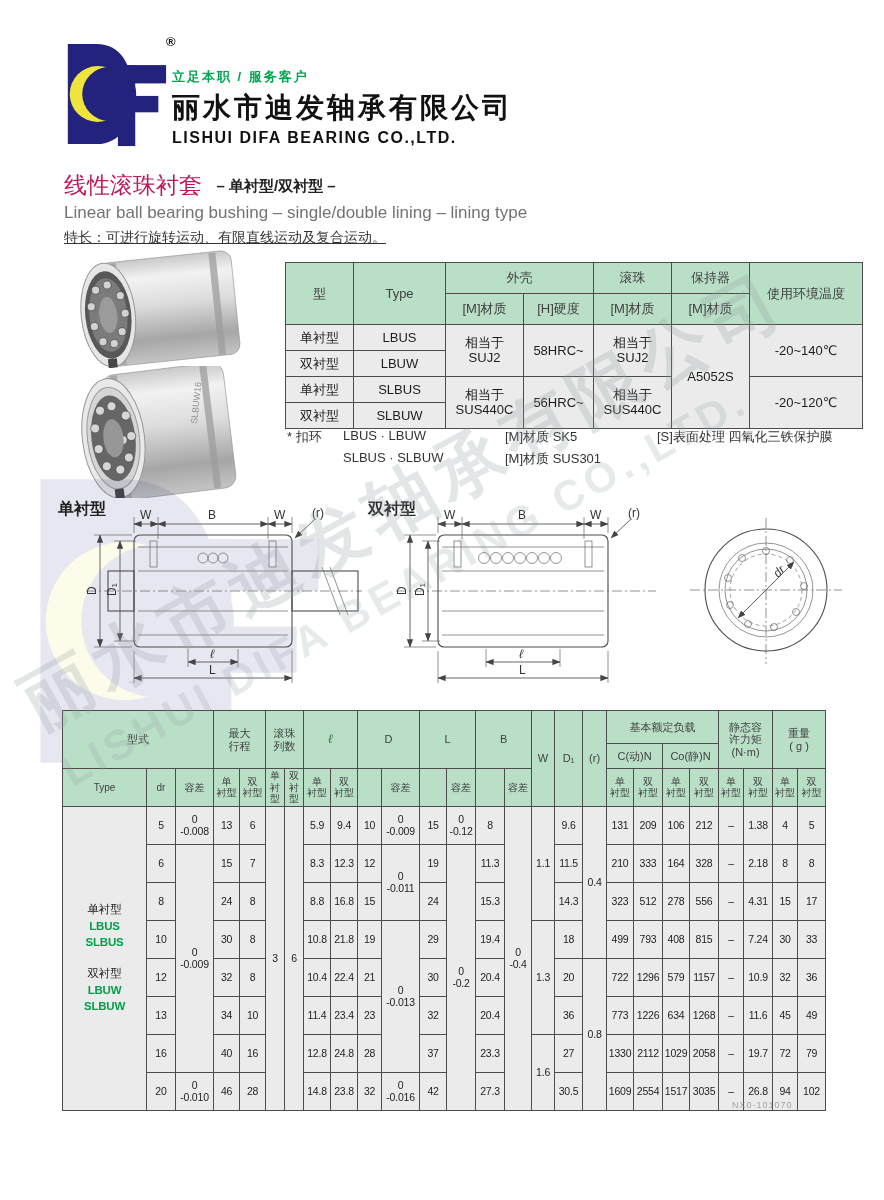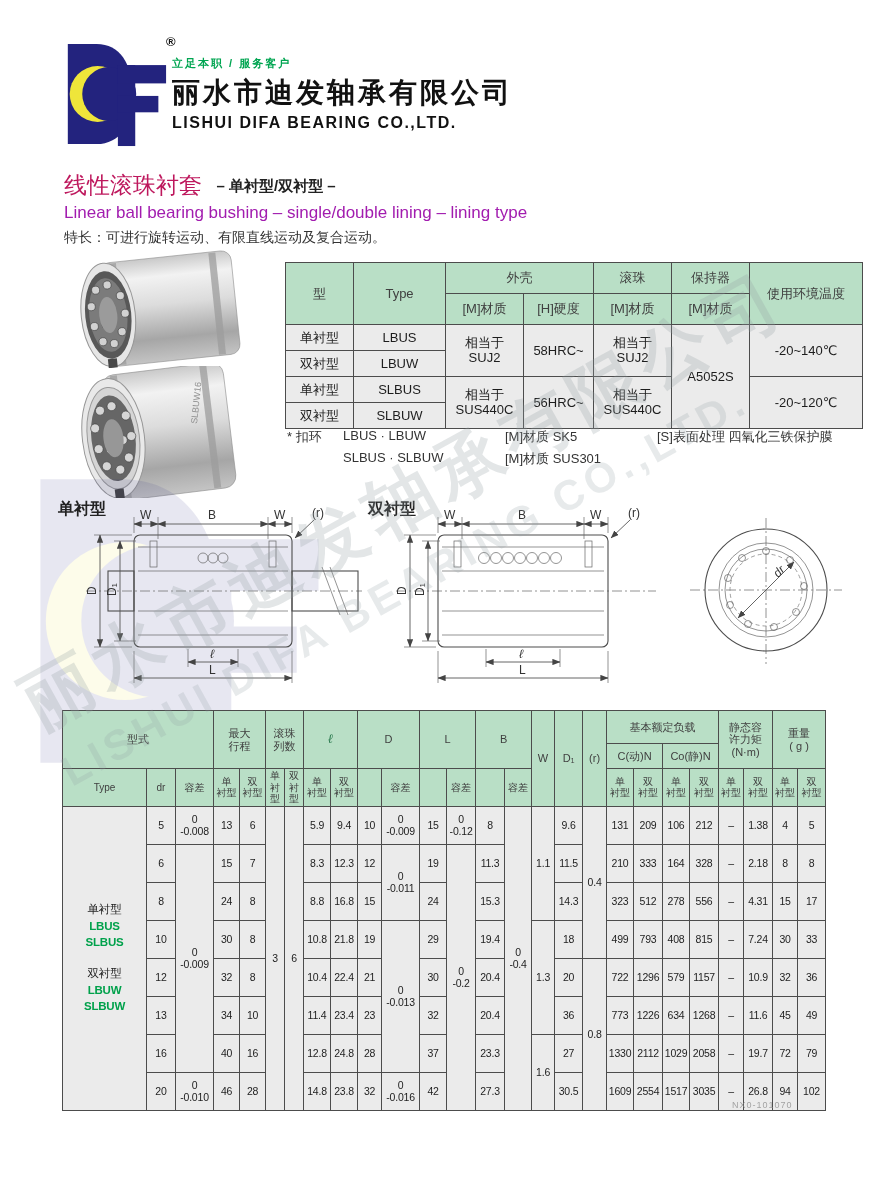--- a/index.html
+++ b/index.html
@@ -1,28 +1,28 @@
 <!DOCTYPE html>
 <html><head>
 <meta charset="utf-8">
 <style>
   html,body{margin:0;padding:0;background:#ffffff;}
   body{width:884px;height:1200px;position:relative;overflow:hidden;
        font-family:"Liberation Sans","DejaVu Sans",sans-serif;color:#222;}
   .abs{position:absolute;}
   
-  .tagline{color:#00a551;font-weight:bold;font-size:11px;letter-spacing:2px;}
+  .tagline{color:#00a551;font-weight:bold;font-size:13px;letter-spacing:2px;margin-top:12px;}
   .company-cn{color:#111;font-weight:bold;font-size:28px;letter-spacing:3px;margin-top:3px;}
   .company-en{color:#111;font-weight:bold;font-size:16px;letter-spacing:1.5px;margin-top:2px;}
   .reg{font-size:13px;font-weight:bold;color:#111;}
   
   .title-cn{color:#be185d;font-weight:normal;font-size:23px;display:inline-block;}
   .title-sub{color:#222;font-weight:bold;font-size:15px;display:inline-block;margin-left:10px;vertical-align:2px;text-align:center;}
-  .title-en{color:#a21caf;font-size:17px;margin-top:2px;}
-  .features{color:#333;font-size:14px;margin-top:6px;}
+  .title-en{color:#737373;font-size:17px;margin-top:2px;}
+  .features{color:#333;font-size:14px;margin-top:6px;text-decoration:underline;}
   
   table{border-collapse:collapse;table-layout:fixed;}
   th,td{border:1px solid #4c4c4c;text-align:center;vertical-align:middle;padding:0 1px;}
   th{background:#b9dfc6;font-weight:normal;color:#404040;}
   td{background:#ebebeb;color:#1d1d1d;}
   .pre{white-space:pre-line;line-height:1.15;}
   
   .mt{width:577px;font-size:13px;}
   .mt th{font-size:13px;height:30px;}
   .mt td{height:25px;font-size:13px;}

